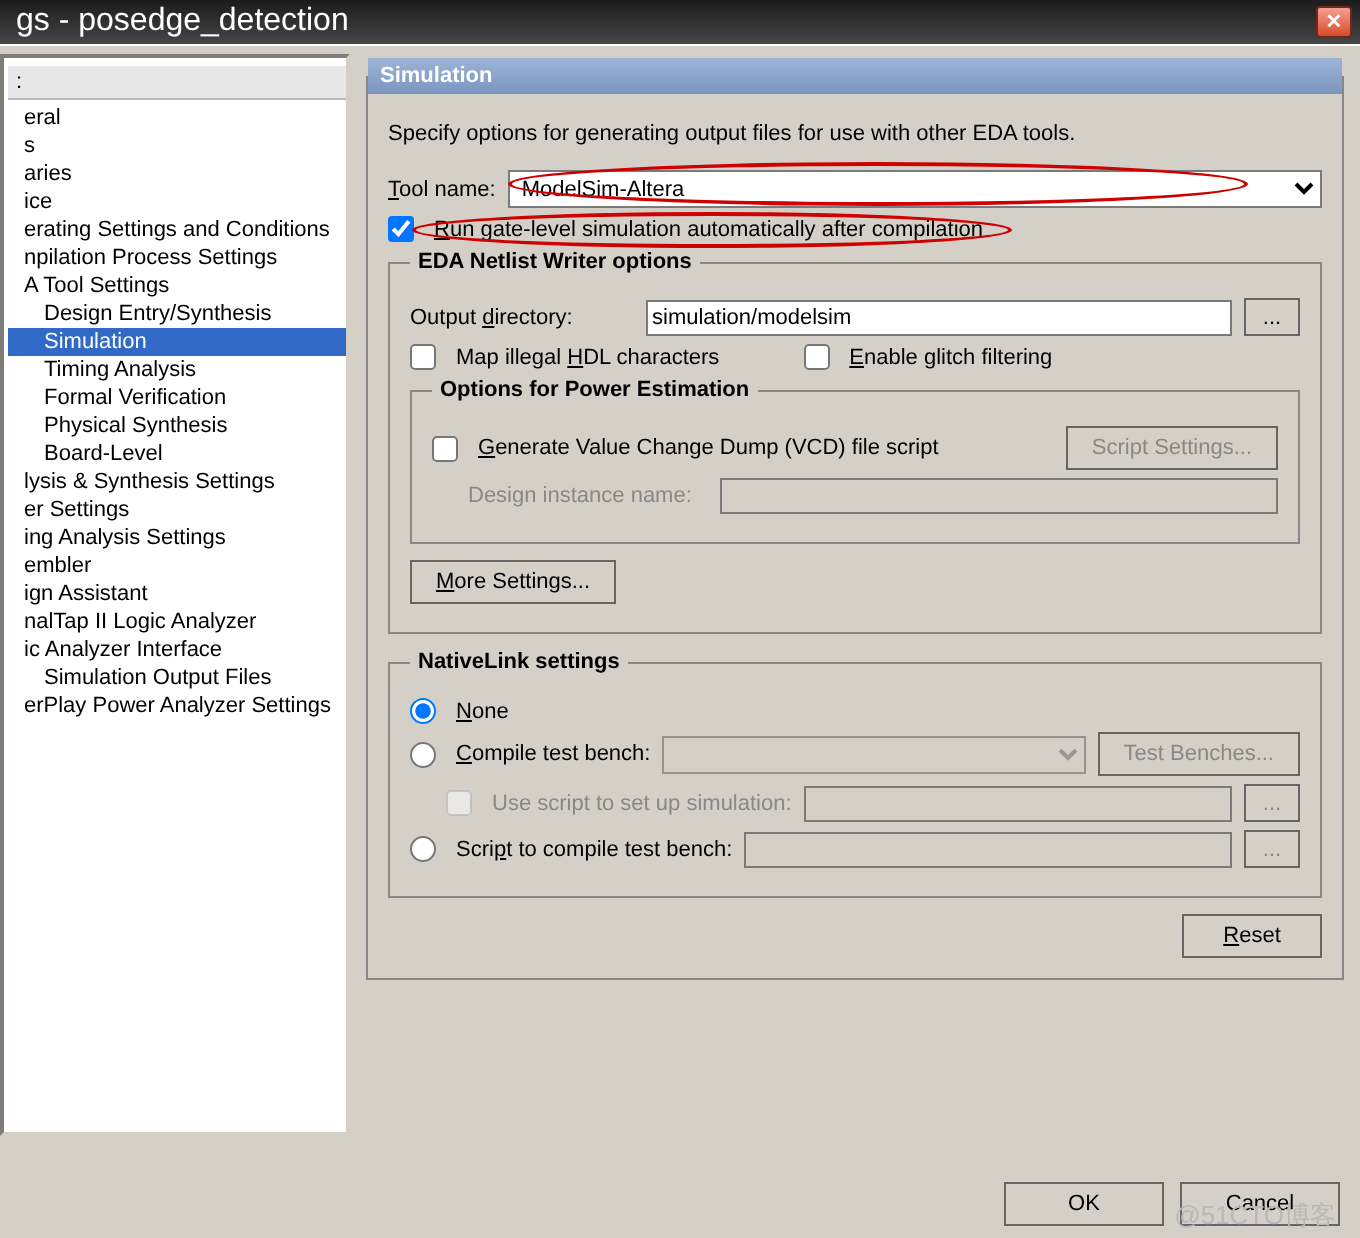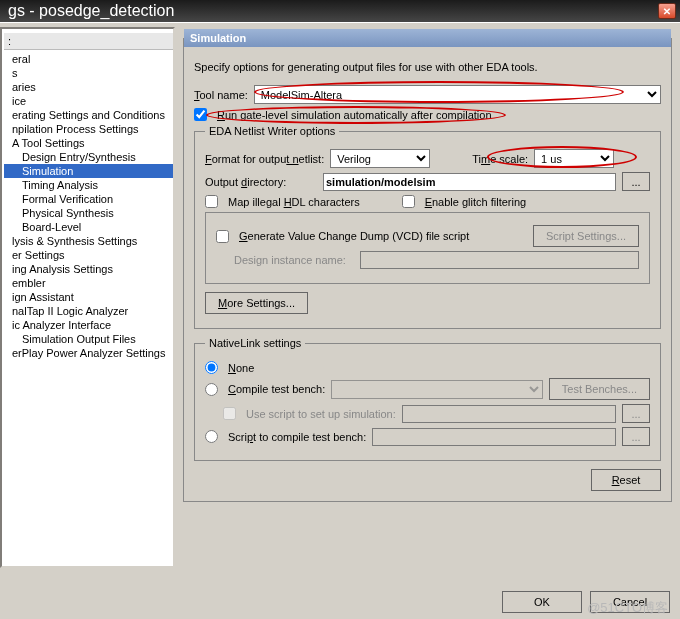--- a/index.html
+++ b/index.html
@@ -11,21 +11,21 @@
 .tree-panel { width: 175px; background: #fff; border: 2px inset #d4d0c8; margin: 4px 2px 4px 0; padding: 4px 0 4px 2px; overflow: hidden; }
 .tree-panel .item { padding: 1px 0 1px 8px; white-space: nowrap; cursor: pointer; }
 .tree-panel .item.sel { background: #3169c6; color: #fff; }
 .tree-panel .item.indent { padding-left: 18px; }
 .tree-panel .hdr { background: #e8e8e8; border-bottom: 1px solid #bbb; padding: 2px 4px; margin-bottom: 2px; }
 .right-panel { flex: 1; padding: 6px 8px 0 6px; position: relative; }
 fieldset { border: 1px solid #888; margin: 0 0 8px 0; padding: 8px 10px 10px 10px; }
 fieldset > legend { padding: 0 4px; font-weight: bold; background: linear-gradient(to bottom,#9db4d6,#7a95c0); color: #fff; width: 100%; padding: 3px 6px; margin-left: -10px; margin-right: -10px; box-sizing: content-box; width: calc(100% + 8px); }
 .main-fs legend { margin-top: -8px; }
 .sub-fs { border: 1px solid #888; }
-.sub-fs > legend { background: none; color: #000; font-weight: normal; width: auto; padding: 0 4px; margin: 0; }
+.sub-fs > legend { background: none; color: #000; font-weight: bold; width: auto; padding: 0 4px; margin: 0; }
 .row { display: flex; align-items: center; margin: 4px 0; gap: 6px; }
 .lbl { white-space: nowrap; }
 .under { text-decoration: underline; }
 select, input[type=text] { border: 1px solid #7a7a7a; background: #fff; height: 18px; font-size: 11px; padding: 0 2px; }
 select { height: 19px; }
 input[type=checkbox], input[type=radio] { margin: 0 4px 0 0; }
 .btn { background: #d4d0c8; border: 1px solid #666; padding: 2px 12px; height: 22px; cursor: pointer; min-width: 70px; }
 .btn.sm { min-width: 28px; padding: 0 2px; height: 19px; }
 .btn:disabled, .disabled { color: #888; }
 .btn:disabled { background: #d4d0c8; }
@@ -84,41 +84,34 @@
       </div>
 
       <div class="row" style="position:relative">
         <input type="checkbox" checked="" style="">
         <span><span class="under">R</span>un gate-level simulation automatically after compilation</span>
         <div class="ellipse" style="left:12px; top:-2px; width:300px; height:18px"></div>
       </div>
 
       <fieldset class="sub-fs">
         <legend>EDA Netlist Writer options</legend>
-        <div class="row" style="position:relative">
-          <span class="lbl"><span class="under">F</span>ormat for outpu<span class="under">t n</span>etlist:</span>
-          <select style="width:100px"><option>Verilog</option></select>
-          <span style="width:30px"></span>
-          <span class="lbl">Ti<span class="under">m</span>e scale:</span>
-          <select style="width:80px"><option>1 us</option></select>
-          <div class="ellipse" style="left:282px; top:-3px; width:150px; height:22px"></div>
-        </div>
         <div class="row">
           <span class="lbl" style="width:112px">Output <span class="under">d</span>irectory:</span>
-          <input type="text" style="flex: 1 1 0%; font-weight: bold;" value="simulation/modelsim">
+          <input type="text" style="flex: 1 1 0%;" value="simulation/modelsim">
           <button class="btn sm">...</button>
         </div>
         <div class="row">
           <input type="checkbox" style="">
           <span>Map illegal <span class="under">H</span>DL characters</span>
           <span style="width:30px"></span>
           <input type="checkbox" style="">
           <span><span class="under">E</span>nable glitch filtering</span>
         </div>
         <fieldset class="sub-fs">
+          <legend>Options for Power Estimation</legend>
           <div class="row">
             <input type="checkbox" style="">
             <span><span class="under">G</span>enerate Value Change Dump (VCD) file script</span>
             <span style="flex:1"></span>
             <button class="btn" disabled="">Script Settings...</button>
           </div>
           <div class="row">
             <span class="lbl disabled" style="margin-left:18px;width:120px">Design instance name:</span>
             <input type="text" disabled="" style="flex: 1 1 0%; background: rgb(212, 208, 200);">
           </div>

